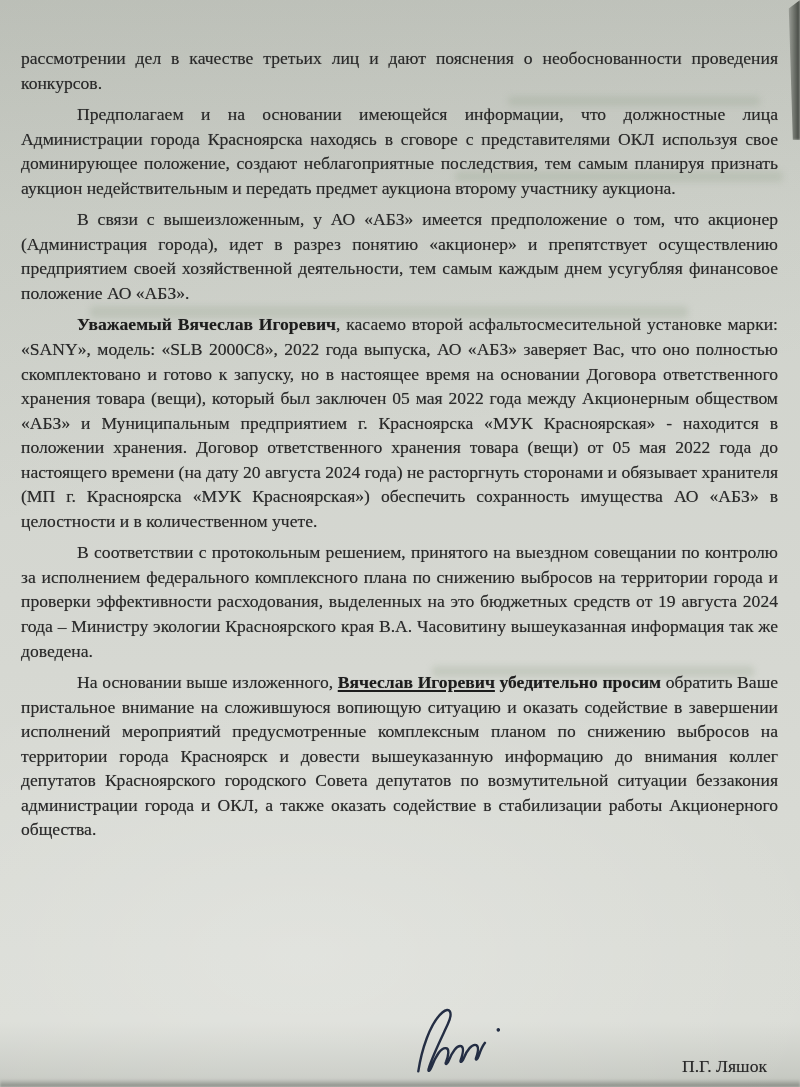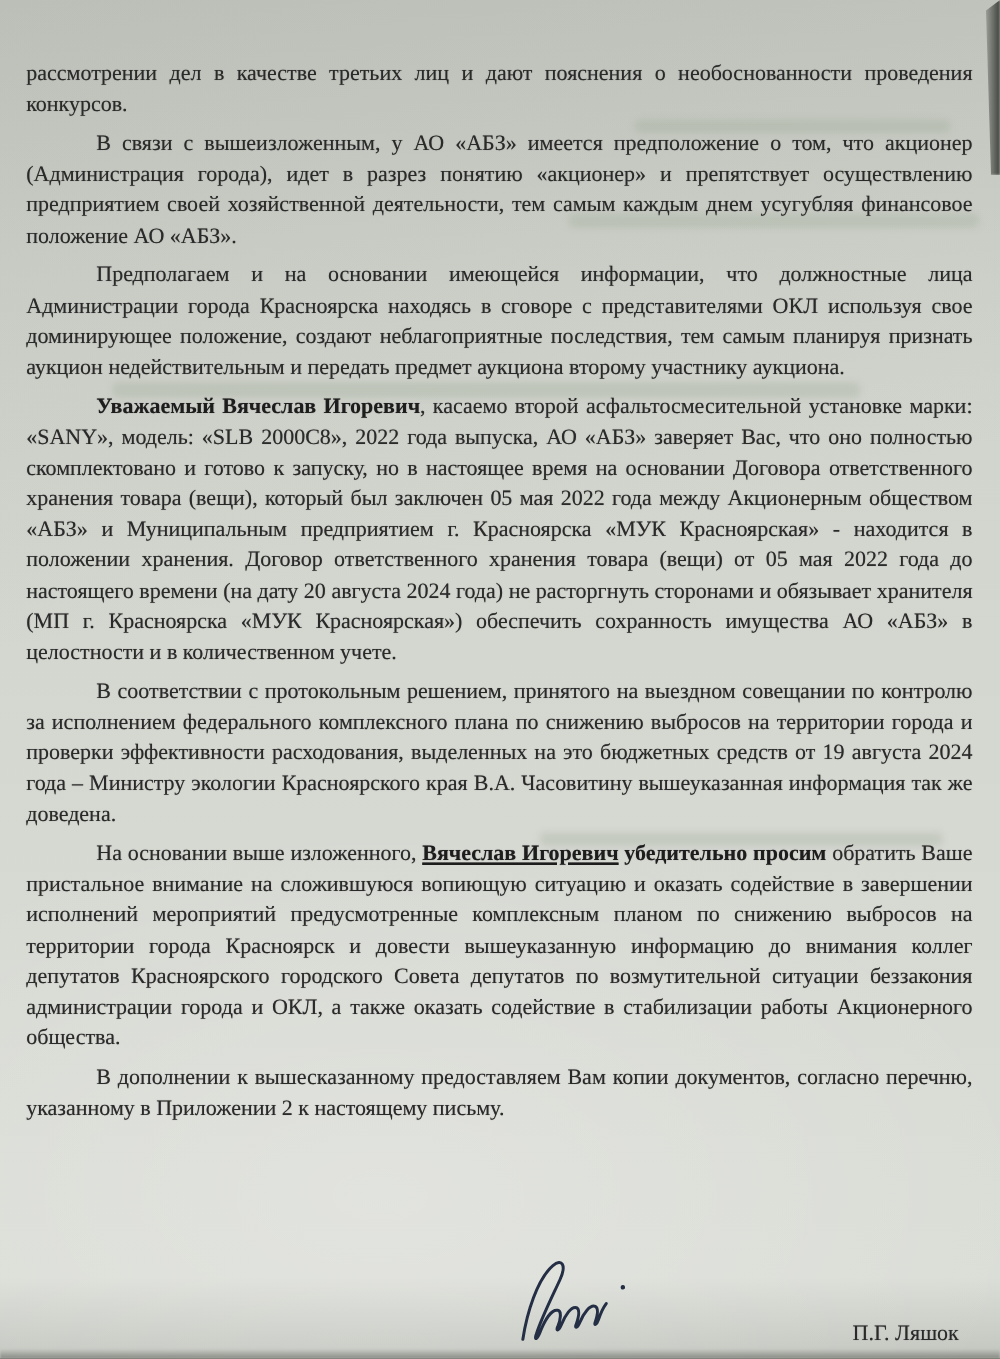--- a/index.html
+++ b/index.html
@@ -86,36 +86,33 @@
   <div class="bleed bleed-1"></div>
   <div class="bleed bleed-2"></div>
   <div class="bleed bleed-3"></div>
   <div class="bleed bleed-4"></div>
 
   <div class="body-text">
     <p>
       <span>рассмотрении дел в качестве третьих лиц и дают пояснения о необоснованности проведения конкурсов.</span>
     </p>
     <p class="indent">
-      <span>В связи с вышеизложенным, у АО «АБЗ» имеется предположение о том, что акционер (Администрация города), идет в разрез понятию «акционер» и препятствует осуществлению предприятием своей хозяйственной деятельности, тем самым каждым днем усугубляя финансовое положение АО «АБЗ».</span>
+      <span>Предполагаем и на основании имеющейся информации, что должностные лица Администрации города Красноярска находясь в сговоре с представителями ОКЛ используя свое доминирующее положение, создают неблагоприятные последствия, тем самым планируя признать аукцион недействительным и передать предмет аукциона второму участнику аукциона.</span>
     </p>
     <p class="indent">
-      <span>Предполагаем и на основании имеющейся информации, что должностные лица Администрации города Красноярска находясь в сговоре с представителями ОКЛ используя свое доминирующее положение, создают неблагоприятные последствия, тем самым планируя признать аукцион недействительным и передать предмет аукциона второму участнику аукциона.</span>
+      <span>В связи с вышеизложенным, у АО «АБЗ» имеется предположение о том, что акционер (Администрация города), идет в разрез понятию «акционер» и препятствует осуществлению предприятием своей хозяйственной деятельности, тем самым каждым днем усугубляя финансовое положение АО «АБЗ».</span>
     </p>
     <p class="indent">
       <b>Уважаемый Вячеслав Игоревич</b><span>, касаемо второй асфальтосмесительной установке марки: «SANY», модель: «SLB 2000C8», 2022 года выпуска, АО «АБЗ» заверяет Вас, что оно полностью скомплектовано и готово к запуску, но в настоящее время на основании Договора ответственного хранения товара (вещи), который был заключен 05 мая 2022 года между Акционерным обществом «АБЗ» и Муниципальным предприятием г. Красноярска «МУК Красноярская» - находится в положении хранения. Договор ответственного хранения товара (вещи) от 05 мая 2022 года до настоящего времени (на дату 20 августа 2024 года) не расторгнуть сторонами и обязывает хранителя (МП г. Красноярска «МУК Красноярская») обеспечить сохранность имущества АО «АБЗ» в целостности и в количественном учете.</span>
     </p>
     <p class="indent">
       <span>В соответствии с протокольным решением, принятого на выездном совещании по контролю за исполнением федерального комплексного плана по снижению выбросов на территории города и проверки эффективности расходования, выделенных на это бюджетных средств от 19 августа 2024 года – Министру экологии Красноярского края В.А. Часовитину вышеуказанная информация так же доведена.</span>
     </p>
     <p class="indent">
       <span>На основании выше изложенного, </span><b class="u">Вячеслав Игоревич</b><b> убедительно просим</b><span> обратить Ваше пристальное внимание на сложившуюся вопиющую ситуацию и оказать содействие в завершении исполнений мероприятий предусмотренные комплексным планом по снижению выбросов на территории города Красноярск и довести вышеуказанную информацию до внимания коллег депутатов Красноярского городского Совета депутатов по возмутительной ситуации беззакония администрации города и ОКЛ, а также оказать содействие в стабилизации работы Акционерного общества.</span>
-    </p>
-    <p class="indent">
-      <span>В дополнении к вышесказанному предоставляем Вам копии документов, согласно перечню, указанному в Приложении 2 к настоящему письму.</span>
     </p>
   </div>
 
   <div class="signer-title">Генеральный директор</div>
 
   <svg class="signature" viewBox="0 0 130 74" fill="none" xmlns="http://www.w3.org/2000/svg">
     <path d="M10 64 C 16 44, 28 18, 42 9 C 50 4, 53 10, 46 21 C 37 35, 26 51, 21 62 C 19 66, 21 66, 24 61
              C 29 52, 36 43, 41 45 C 44 46, 42 53, 39 58 C 37 61, 39 62, 42 57
              C 46 50, 52 43, 56 45 C 59 47, 56 54, 54 58 C 52 61, 54 62, 57 57
              C 61 50, 67 44, 71 46 C 74 48, 71 55, 69 59 C 68 61, 70 61, 72 57 C 74 53, 77 48, 80 45" stroke="#242e44" stroke-width="2.4" stroke-linecap="round" stroke-linejoin="round"></path>

